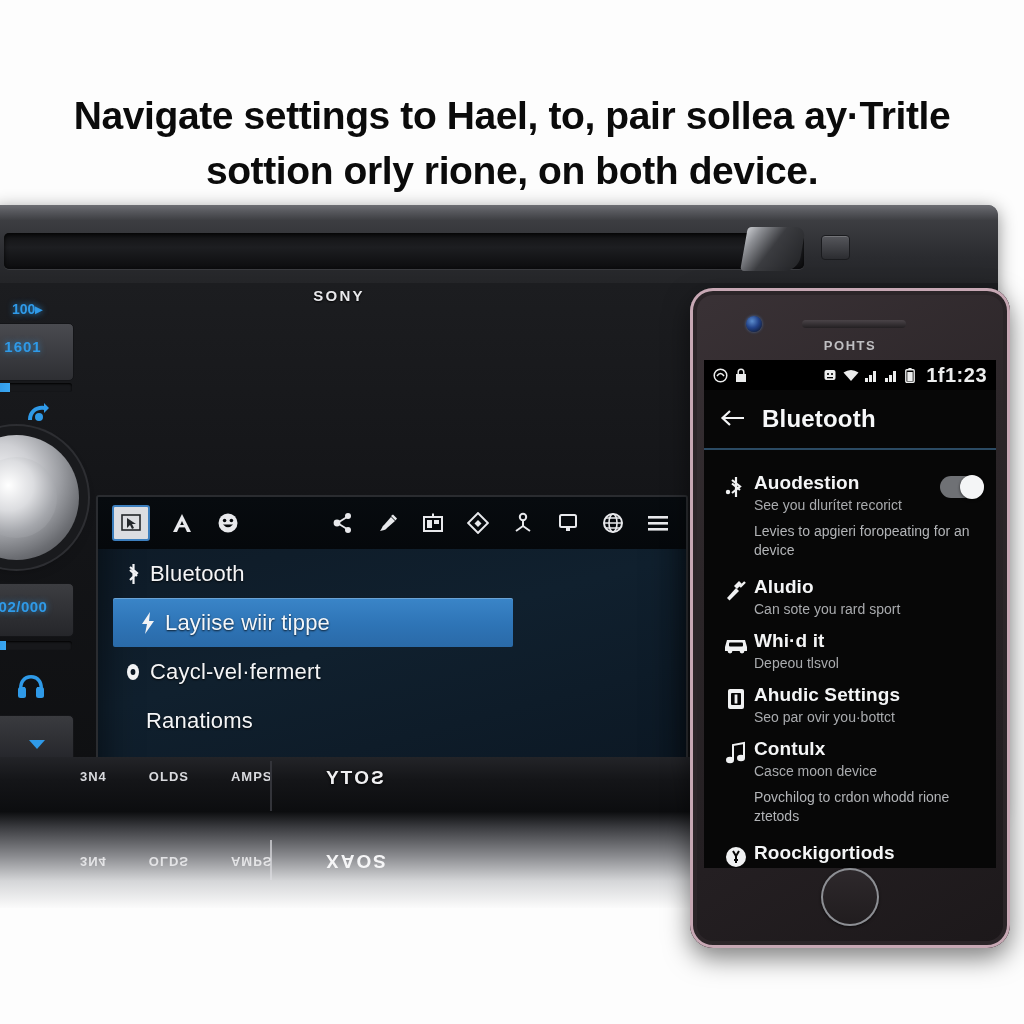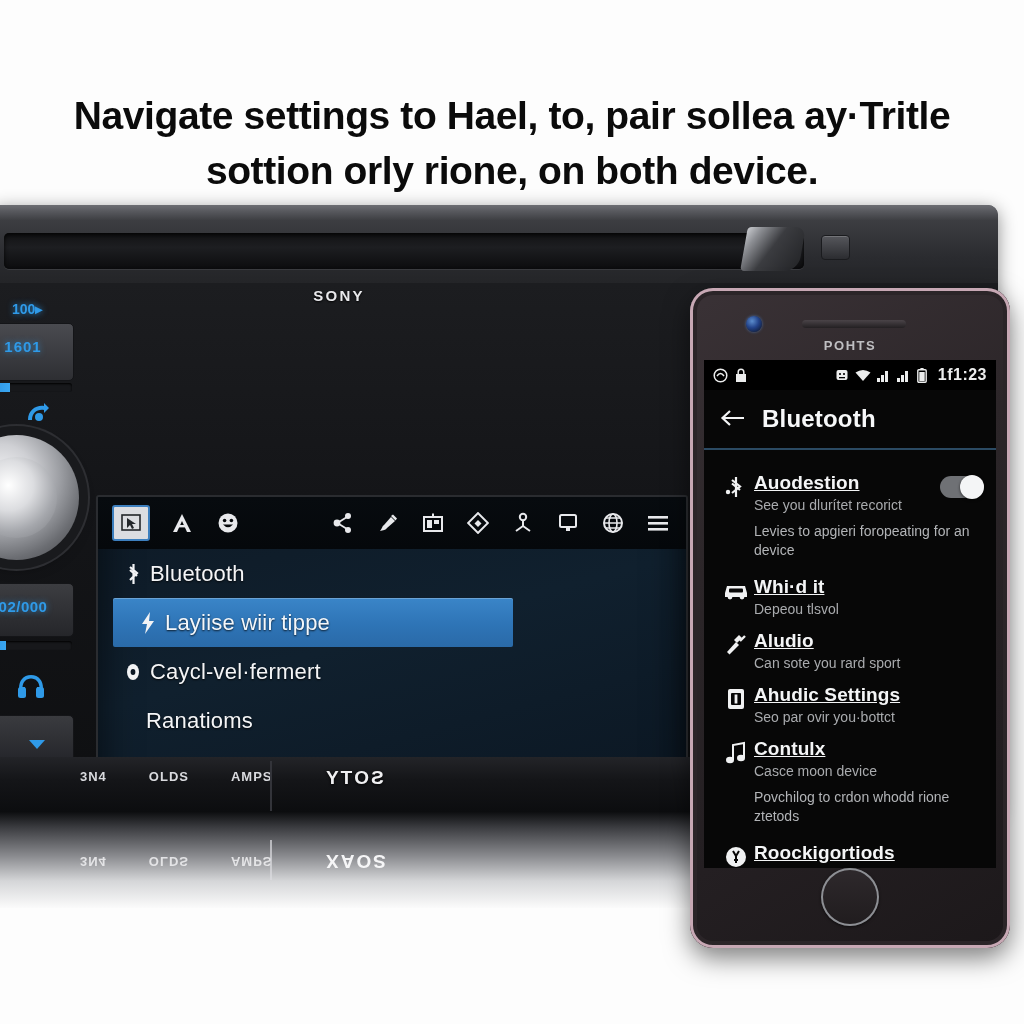--- a/index.html
+++ b/index.html
@@ -223,33 +223,33 @@
   .ph-screen{
     position:absolute;left:14px;top:72px;width:292px;height:508px;
     background:#070707;overflow:hidden;
   }
   .status{
     height:30px;background:#000;display:flex;align-items:center;padding:0 9px;
     color:#eceded;font-size:14px;
   }
   .status .sl{display:flex;gap:7px;align-items:center;}
   .status .sr{display:flex;gap:6px;align-items:center;margin-left:auto;}
-  .status .time{font-size:16px;font-weight:700;letter-spacing:.5px;margin-left:5px;}
+  .status .time{font-size:20px;font-weight:700;letter-spacing:.5px;margin-left:5px;}
   .sicon{display:flex;align-items:center;color:#eceded;}
   .ph-appbar{
     height:58px;display:flex;align-items:center;gap:16px;padding:0 16px;
     background:#070707;border-bottom:2px solid #2b4a63;
   }
   .ph-appbar .bk{color:#f2f3f4;font-size:26px;line-height:1;}
   .ph-title{color:#f7f8f9;font-size:24px;font-weight:700;letter-spacing:.2px;}
   .ph-list{padding-top:14px;}
   .plrow{display:flex;align-items:flex-start;padding:8px 12px 4px 14px;}
   .plrow .pi{width:36px;flex:0 0 36px;color:#f0f1f2;display:flex;justify-content:center;padding-top:3px;}
   .plrow .pb{flex:1;min-width:0;}
-  .pl-t{color:#f4f5f6;font-size:19px;font-weight:700;line-height:1.15;letter-spacing:.1px;text-decoration:underline;}
+  .pl-t{color:#f4f5f6;font-size:19px;font-weight:700;line-height:1.15;letter-spacing:.1px;}
   .pl-s{color:#a9abae;font-size:14px;line-height:1.3;margin-top:2px;}
   .pl-note{color:#b2b4b7;font-size:14px;line-height:1.35;padding:4px 16px 8px 50px;}
   .toggle{
     width:44px;height:22px;border-radius:11px;background:#6f7175;position:relative;
     flex:0 0 44px;margin-left:6px;margin-top:4px;
   }
   .toggle i{
     position:absolute;right:0;top:-1px;width:24px;height:24px;border-radius:50%;
     background:#f4f5f6;box-shadow:0 1px 3px rgba(0,0,0,.6);display:block;
   }
@@ -547,44 +547,44 @@
             <span class="pl-s" style="display:block">See you dlurítet recorict</span>
           </span>
           <span class="toggle">
               <i></i>
             </span>
         </div>
         <div class="pl-note">Levies to apgieri foropeating for an device</div>
 
         <div class="plrow">
           <span class="pi">
+            <svg width="26" height="24" viewBox="0 0 26 24">
+              <path d="M16 2 L11 7 L14 10 L19 5 Z" fill="currentColor"></path>
+              <path d="M13 9 L4 19 L6.5 21.5 L16 12 Z" fill="currentColor"></path>
+              <path d="M22 3 L17 8" stroke="currentColor" stroke-width="2.4"></path>
+            </svg>
+          </span>
+          <span class="pb">
+            <span class="pl-t" style="display:block">Aludio</span>
+            <span class="pl-s" style="display:block">Can sote you rard sport</span>
+          </span>
+        </div>
+
+        <div class="plrow">
+          <span class="pi">
             <svg width="26" height="22" viewBox="0 0 26 22">
               <path d="M2 14 L4 7 H22 L24 14 V18 H2 Z" fill="currentColor"></path>
               <rect x="6" y="9.5" width="14" height="4" rx="1" fill="#070707"></rect>
               <circle cx="7" cy="18" r="2.4" fill="currentColor"></circle>
               <circle cx="19" cy="18" r="2.4" fill="currentColor"></circle>
             </svg>
           </span>
           <span class="pb">
             <span class="pl-t" style="display:block">Whi·d it</span>
             <span class="pl-s" style="display:block">Depeou tlsvol</span>
-          </span>
-        </div>
-
-        <div class="plrow">
-          <span class="pi">
-            <svg width="26" height="24" viewBox="0 0 26 24">
-              <path d="M16 2 L11 7 L14 10 L19 5 Z" fill="currentColor"></path>
-              <path d="M13 9 L4 19 L6.5 21.5 L16 12 Z" fill="currentColor"></path>
-              <path d="M22 3 L17 8" stroke="currentColor" stroke-width="2.4"></path>
-            </svg>
-          </span>
-          <span class="pb">
-            <span class="pl-t" style="display:block">Aludio</span>
-            <span class="pl-s" style="display:block">Can sote you rard sport</span>
           </span>
         </div>
 
         <div class="plrow">
           <span class="pi">
             <svg width="22" height="24" viewBox="0 0 22 24">
               <rect x="3" y="2" width="16" height="20" rx="2" fill="currentColor"></rect>
               <rect x="6" y="6" width="10" height="12" rx="1" fill="#070707"></rect>
               <rect x="9.6" y="7.5" width="2.8" height="9" fill="currentColor"></rect>
             </svg>

